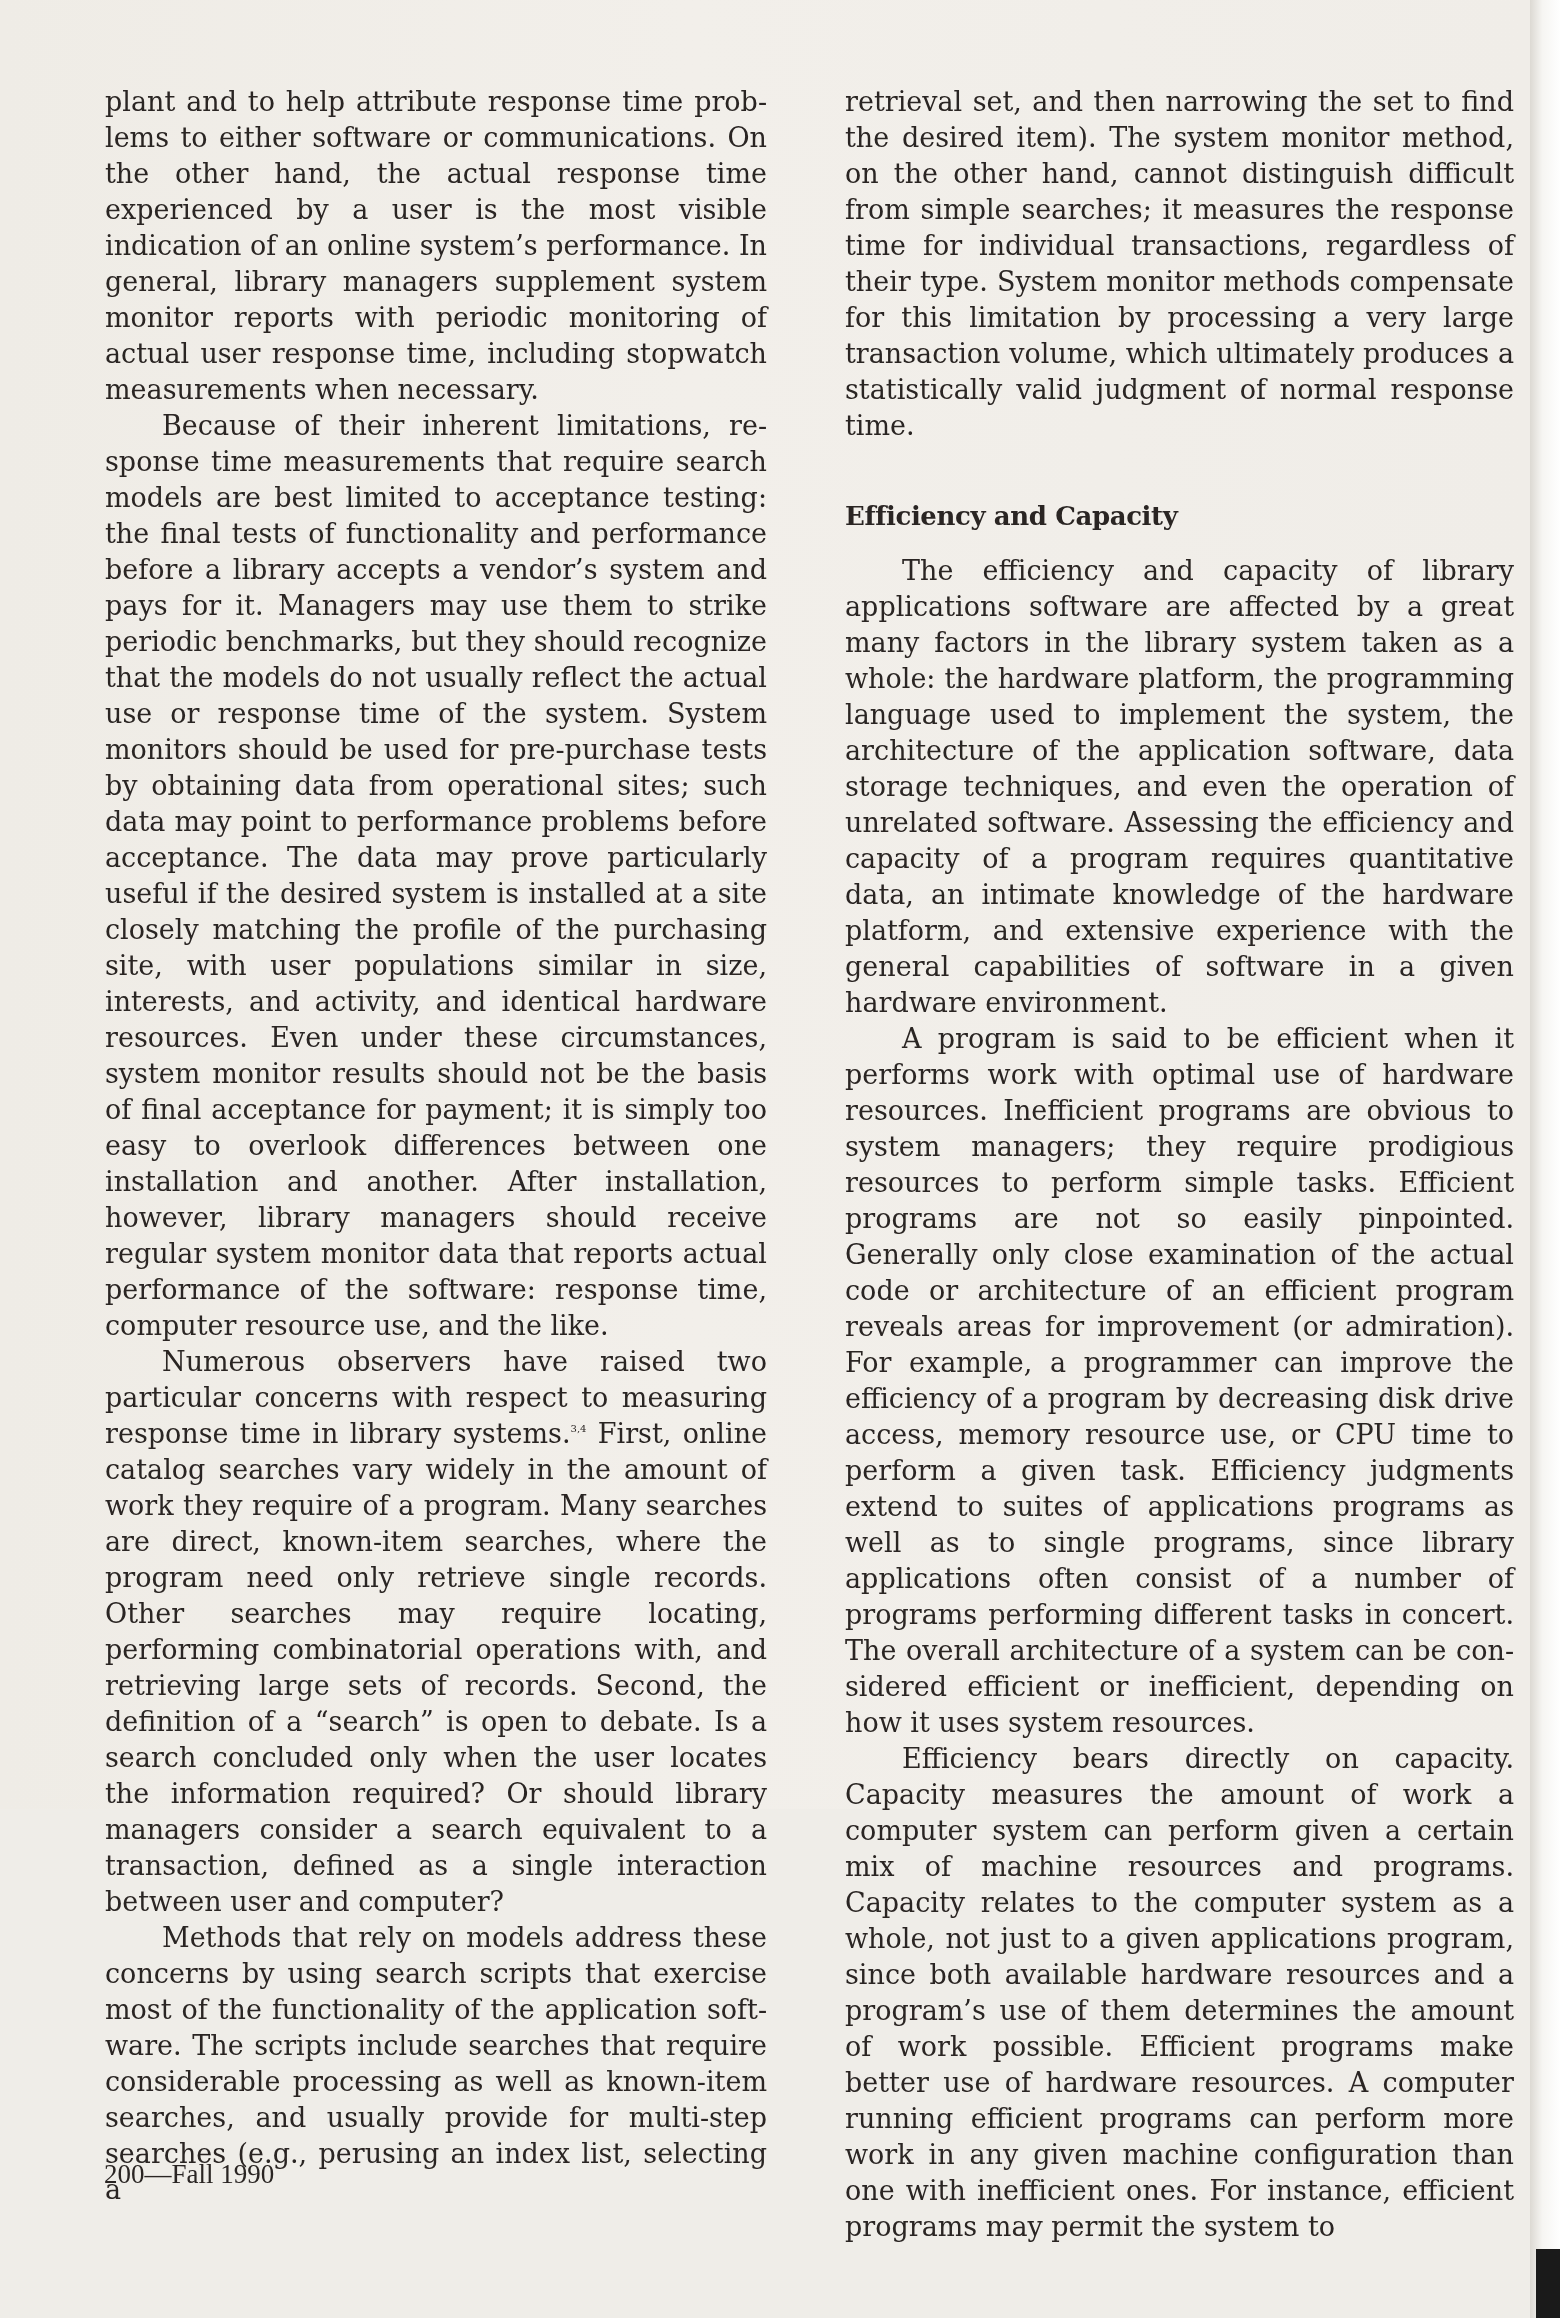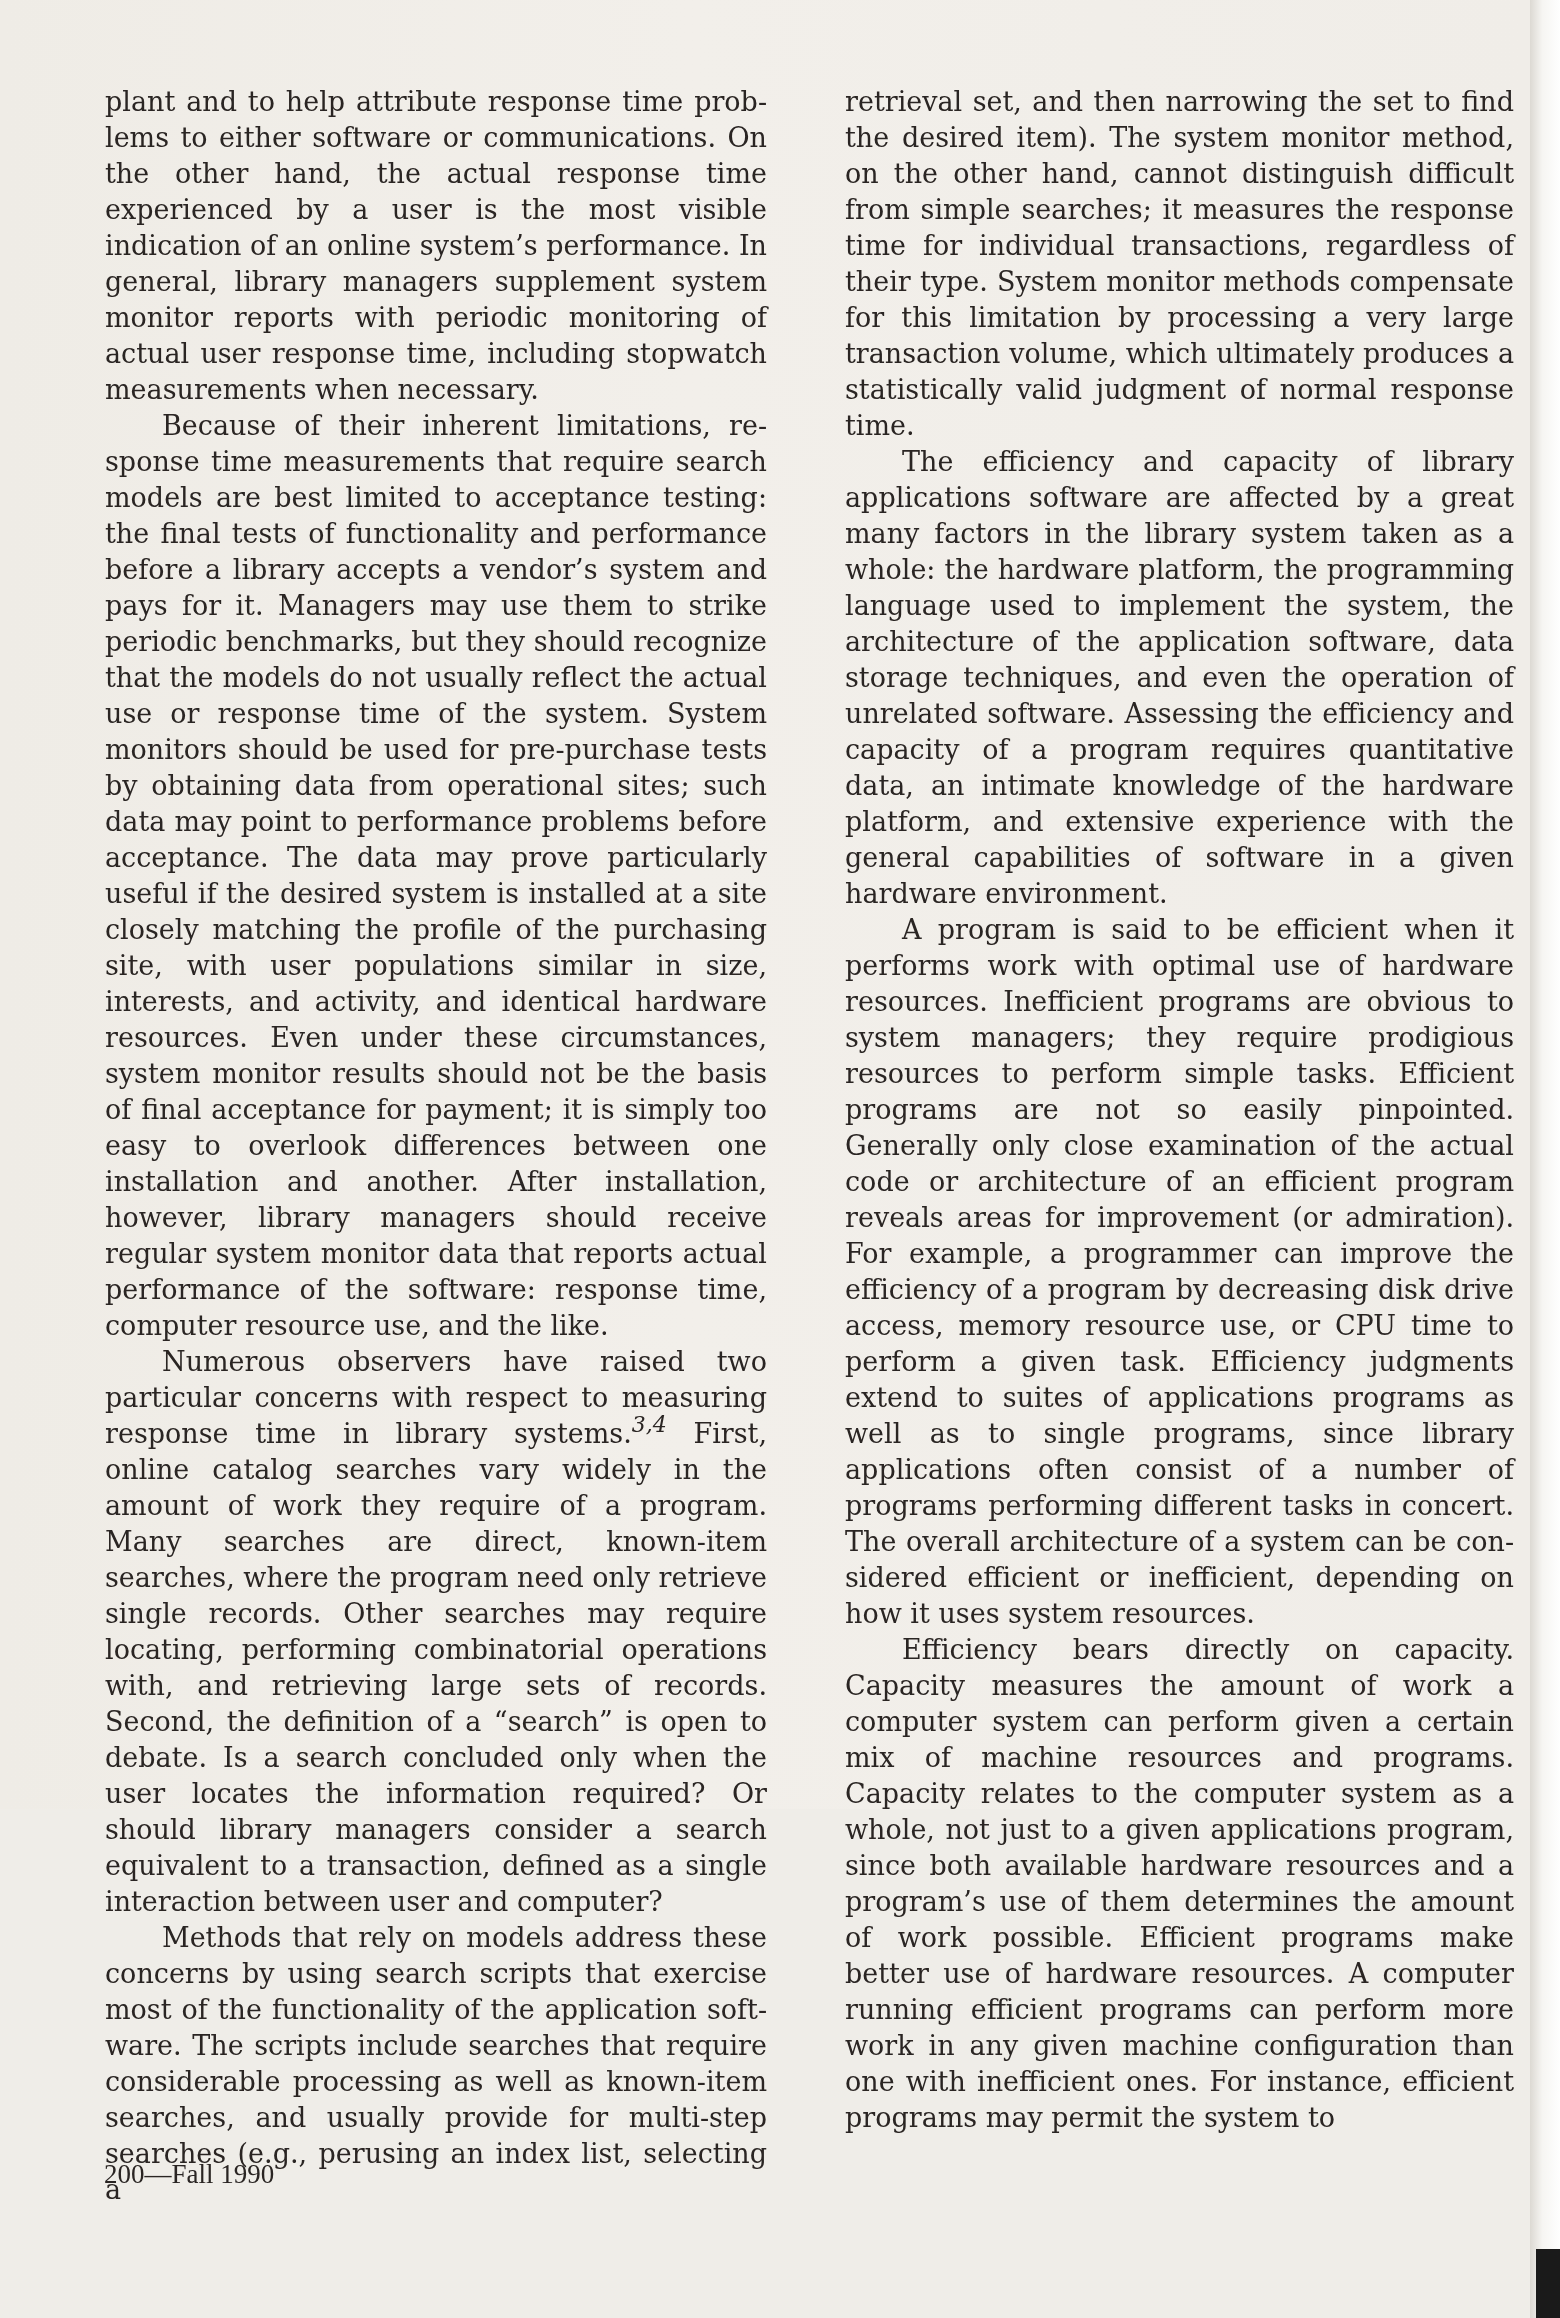--- a/index.html
+++ b/index.html
@@ -27,40 +27,41 @@
       text-align: justify; hyphens: manual;
     }
     .col-left { left: 105px; width: 662px; }
     .col-right { left: 845px; width: 669px; }
     .column p { margin: 0; }
     .column p.indent { text-indent: 57px; }
     .heading {
       font-weight: bold; font-size: 26px; line-height: 36px;
       margin: 54px 0 19px 0; letter-spacing: -0.4px;
     }
-    sup { font-size: 22px; line-height: 0; vertical-align: 11px; font-style: italic; }
+    sup { font-size: 10px; line-height: 0; vertical-align: 11px; }
     .footer {
       position: absolute; left: 104px; top: 2156px;
       font-size: 27px; line-height: 36px; font-family: Liberation Serif, serif;
     }
   </style>
 </head>
 <body>
 
 <div class="page">
 
   <div class="column col-left">
     <p>plant and to help attribute response time prob­lems to either software or communications. On the other hand, the actual response time experi­enced by a user is the most visible indication of an online system’s performance. In general, library managers supplement system monitor reports with periodic monitoring of actual user response time, including stopwatch measurements when necessary.</p>
     <p class="indent">Because of their inherent limitations, re­sponse time measurements that require search models are best limited to acceptance testing: the final tests of functionality and performance before a library accepts a vendor’s system and pays for it. Managers may use them to strike periodic bench­marks, but they should recognize that the models do not usually reflect the actual use or response time of the system. System monitors should be used for pre-purchase tests by obtaining data from operational sites; such data may point to performance problems before acceptance. The data may prove particularly useful if the desired system is installed at a site closely matching the profile of the purchasing site, with user popula­tions similar in size, interests, and activity, and identical hardware resources. Even under these circumstances, system monitor results should not be the basis of final acceptance for payment; it is simply too easy to overlook differences between one installation and another. After installation, however, library managers should receive regular system monitor data that reports actual perform­ance of the software: response time, computer resource use, and the like.</p>
     <p class="indent"><span>Numerous observers have raised two particu­lar concerns with respect to measuring response time in library systems.</span><sup>3,4</sup><span> First, online catalog searches vary widely in the amount of work they require of a program. Many searches are direct, known-item searches, where the program need only retrieve single records. Other searches may require locating, performing combinatorial opera­tions with, and retrieving large sets of records. Second, the definition of a “search” is open to debate. Is a search concluded only when the user locates the information required? Or should library managers consider a search equivalent to a transaction, defined as a single interaction between user and computer?</span></p>
     <p class="indent">Methods that rely on models address these concerns by using search scripts that exercise most of the functionality of the application soft­ware. The scripts include searches that require considerable processing as well as known-item searches, and usually provide for multi-step searches (e.g., perusing an index list, selecting a</p>
   </div>
 
   <div class="column col-right">
     <p>retrieval set, and then narrowing the set to find the desired item). The system monitor method, on the other hand, cannot distinguish difficult from simple searches; it measures the response time for individual transactions, regardless of their type. System monitor methods compensate for this limitation by processing a very large trans­action volume, which ultimately produces a statis­tically valid judgment of normal response time.</p>
+    <div class="heading">Efficiency and Capacity</div>
     <p class="indent">The efficiency and capacity of library applica­tions software are affected by a great many factors in the library system taken as a whole: the hard­ware platform, the programming language used to implement the system, the architecture of the application software, data storage techniques, and even the operation of unrelated software. Assessing the efficiency and capacity of a program requires quantitative data, an intimate knowledge of the hardware platform, and extensive experi­ence with the general capabilities of software in a given hardware environment.</p>
     <p class="indent">A program is said to be efficient when it performs work with optimal use of hardware resources. Inefficient programs are obvious to system managers; they require prodigious resour­ces to perform simple tasks. Efficient programs are not so easily pinpointed. Generally only close examination of the actual code or architecture of an efficient program reveals areas for improve­ment (or admiration). For example, a program­mer can improve the efficiency of a program by decreasing disk drive access, memory resource use, or CPU time to perform a given task. Effi­ciency judgments extend to suites of applications programs as well as to single programs, since library applications often consist of a number of programs performing different tasks in concert. The overall architecture of a system can be con­sidered efficient or inefficient, depending on how it uses system resources.</p>
     <p class="indent">Efficiency bears directly on capacity. Capacity measures the amount of work a computer system can perform given a certain mix of machine re­sources and programs. Capacity relates to the computer system as a whole, not just to a given applications program, since both available hard­ware resources and a program’s use of them determines the amount of work possible. Efficient programs make better use of hardware resources. A computer running efficient programs can per­form more work in any given machine configura­tion than one with inefficient ones. For instance, efficient programs may permit the system to</p>
   </div>
 
   <div class="footer">200—Fall 1990</div>
 </div>
 
 <div class="edge"></div>
 <div class="edge-dark"></div>

